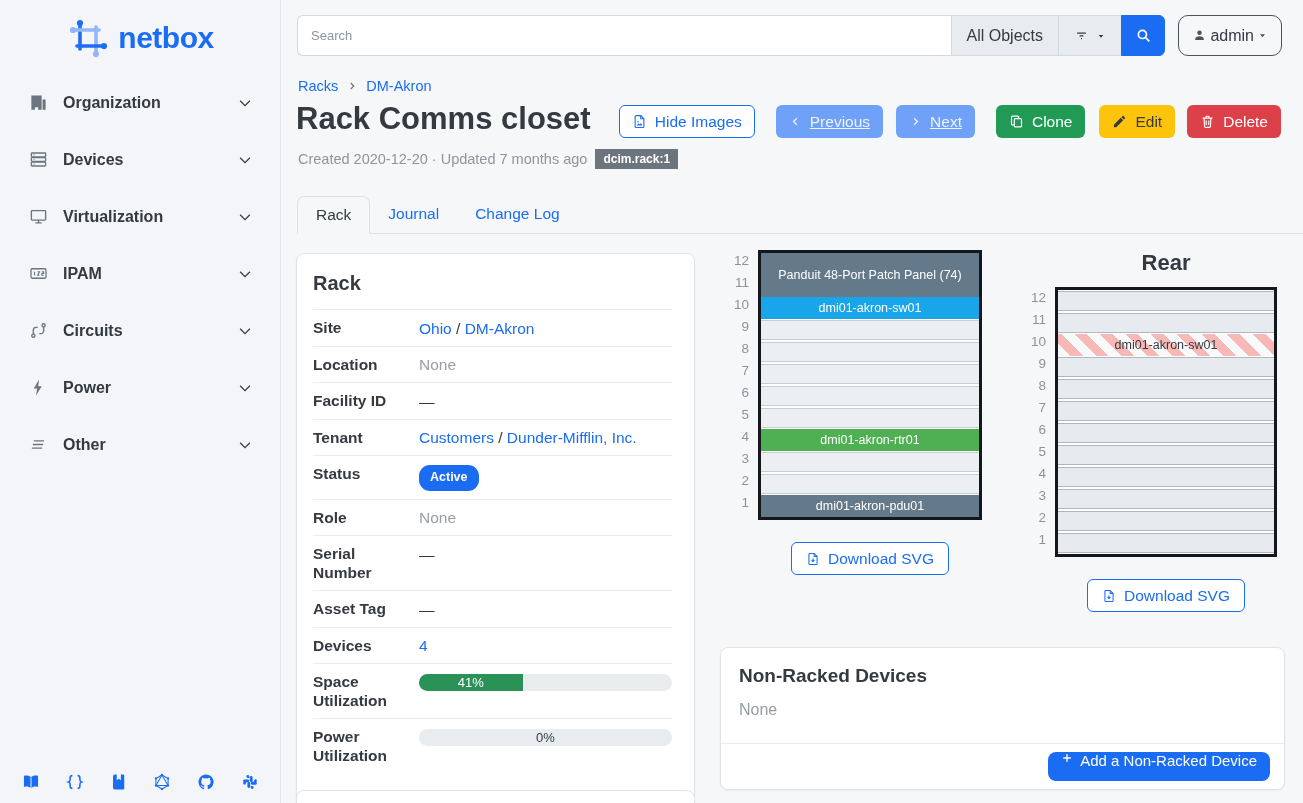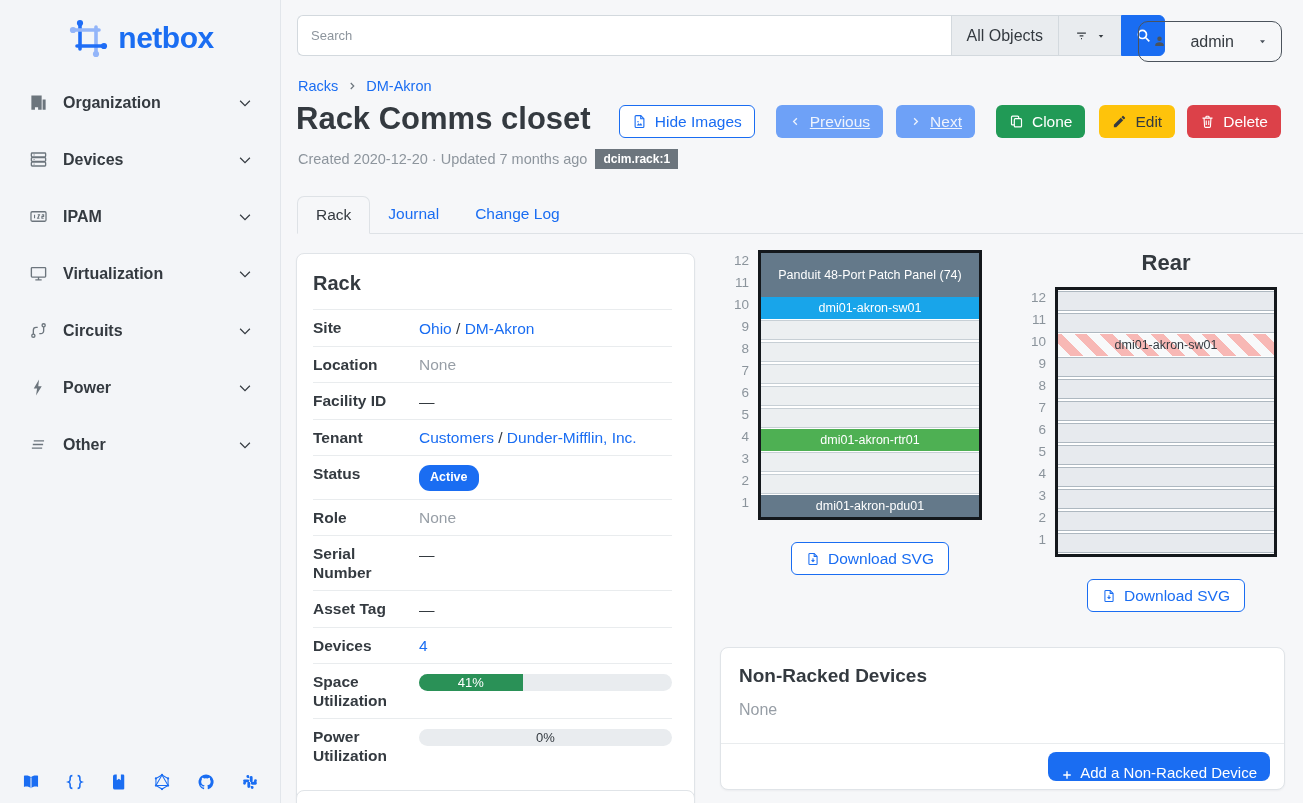--- a/index.html
+++ b/index.html
@@ -37,23 +37,23 @@
     background:#fff; outline:none; font-family:inherit; }
   .search-input::placeholder { color:#8d959d; }
   .seg { display:flex; align-items:center; background:#e9ecef;
     border:1px solid #d3d9de; border-right:none; color:#343a40; font-size:16px;
     padding:0 15px; cursor:pointer; }
   .seg .icn { color:#343a40; }
   .btn-search { width:44px; background:#1a6df2; border:1px solid #1a6df2;
     border-radius:0 6px 6px 0; color:#fff; display:flex; align-items:center;
     justify-content:center; cursor:pointer; }
   .btn-search .icn { width:17px; height:17px; }
-  .user-menu { position:absolute; right:21px; top:21px; height:41px;
+  .user-menu { position:absolute; right:21px; top:15px; height:41px;
     border:1.5px solid #4b535c; border-radius:10px; display:flex; align-items:center;
-    gap:23px; padding:0 13px; font-size:16px; color:#343a40; background:transparent;
+    gap:3px; padding:0 13px; font-size:16px; color:#343a40; background:transparent;
     cursor:pointer; }
   .user-menu .icn { width:15px; height:15px; color:#4b535c; }
   .user-menu .caret { width:11px; height:11px; }
 
   .breadcrumb { position:absolute; left:17px; top:78px; display:flex;
     align-items:center; gap:8px; font-size:14.5px; }
   .breadcrumb a { color:#1a6df2; text-decoration:none; cursor:pointer; }
   .breadcrumb .icn { width:12px; height:12px; color:#6c757d; }
 
   .page-title { position:absolute; left:15px; top:101px; font-size:31px;
@@ -134,21 +134,21 @@
 
   
   .nonracked-card { position:absolute; left:439px; top:647px; width:565px; height:143px;
     display:flex; flex-direction:column; }
   .nr-title { font-size:19px; font-weight:700; padding:17px 18px 0; }
   .nr-body { padding:14px 18px; color:#979ea6; font-size:16px; flex:1; }
   .nr-footer { border-top:1px solid #e9ecee; padding:8px 14px; display:flex;
     justify-content:flex-end; }
   .btn-add { height:29px; background:#1a6df2; color:#fff; border:none;
     border-radius:8px; font-size:15px; font-family:inherit; display:inline-flex;
-    align-items:flex-end; gap:7px; padding:0 13px; cursor:pointer; }
+    align-items:flex-start; gap:7px; padding:0 13px; cursor:pointer; }
   .btn-add .icn { width:12px; height:12px; }
 </style>
 </head>
 <body>
 
 <aside class="sidebar">
   <div class="logo">
     <span class="icn logo-mark">
       <svg viewBox="0 0 44 44" fill="none">
         <g stroke-linecap="round" stroke-width="3.6">
@@ -192,40 +192,40 @@
         </span>
         <span>Devices</span>
         <span class="icn chev">
           <svg viewBox="0 0 24 24" fill="none" stroke="currentColor" stroke-width="1.6">
             <path d="M5.5 9 12 15.5 18.5 9"></path>
           </svg>
         </span>
       </div>
       <div class="nav-item">
         <span class="icn mi">
-          <svg viewBox="0 0 24 24" fill="none" stroke="currentColor" stroke-width="1.6">
-            <rect x="2.5" y="6" width="19" height="12" rx="1.5"></rect>
-            <path stroke-width="1.4" d="M7 9.8v4.4M11 9.8h2.2l-2.2 4.4h2.2M16.3 9.8h2.2v2h-2.2v2.4h2.2"></path>
-          </svg>
-        </span>
-        <span>IPAM</span>
-        <span class="icn chev">
-          <svg viewBox="0 0 24 24" fill="none" stroke="currentColor" stroke-width="1.6">
-            <path d="M5.5 9 12 15.5 18.5 9"></path>
-          </svg>
-        </span>
-      </div>
-      <div class="nav-item">
-        <span class="icn mi">
           <svg viewBox="0 0 24 24" fill="none" stroke="currentColor" stroke-width="1.7">
             <rect x="3" y="4.5" width="18" height="12" rx="1"></rect>
             <path d="M12 16.5V20M8 20h8"></path>
           </svg>
         </span>
         <span>Virtualization</span>
+        <span class="icn chev">
+          <svg viewBox="0 0 24 24" fill="none" stroke="currentColor" stroke-width="1.6">
+            <path d="M5.5 9 12 15.5 18.5 9"></path>
+          </svg>
+        </span>
+      </div>
+      <div class="nav-item">
+        <span class="icn mi">
+          <svg viewBox="0 0 24 24" fill="none" stroke="currentColor" stroke-width="1.6">
+            <rect x="2.5" y="6" width="19" height="12" rx="1.5"></rect>
+            <path stroke-width="1.4" d="M7 9.8v4.4M11 9.8h2.2l-2.2 4.4h2.2M16.3 9.8h2.2v2h-2.2v2.4h2.2"></path>
+          </svg>
+        </span>
+        <span>IPAM</span>
         <span class="icn chev">
           <svg viewBox="0 0 24 24" fill="none" stroke="currentColor" stroke-width="1.6">
             <path d="M5.5 9 12 15.5 18.5 9"></path>
           </svg>
         </span>
       </div>
       <div class="nav-item">
         <span class="icn mi">
           <svg viewBox="0 0 24 24" fill="none" stroke="currentColor" stroke-width="1.7">
             <circle cx="5.5" cy="18.5" r="2"></circle>

